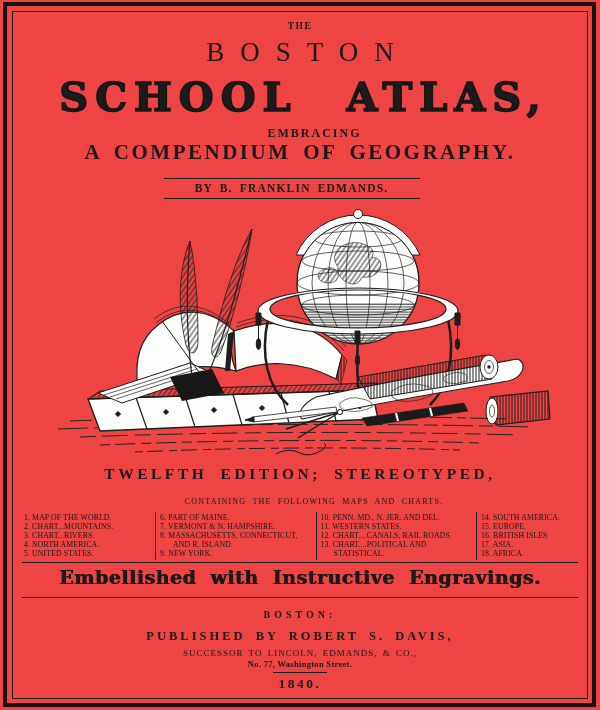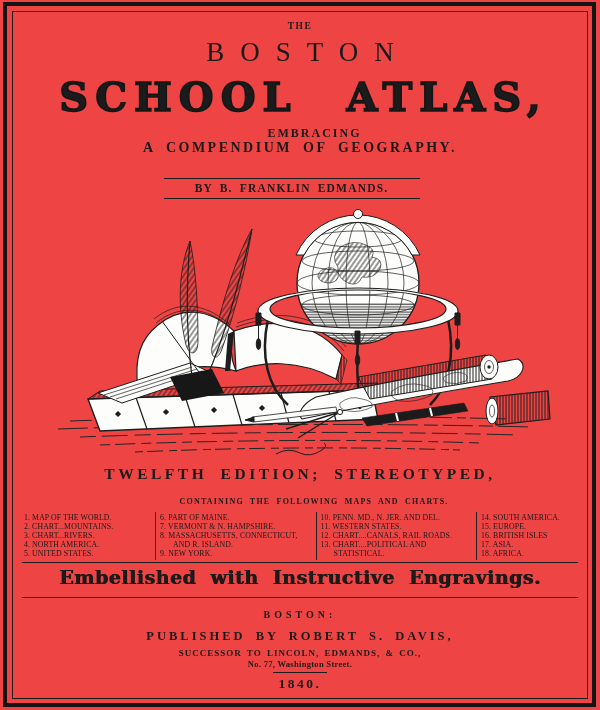--- a/index.html
+++ b/index.html
@@ -12,47 +12,47 @@
   .frame-outer { position:absolute; top:2px; left:3px; right:4px; bottom:3px; border:4px solid #141414; }
   .frame-inner { position:absolute; top:11px; left:12px; right:12px; bottom:11px; border:1px solid #1c1c1c; }
 
   .tb { position:absolute; left:14px; right:14px; text-align:center; white-space:nowrap; }
 
   .t-the        { top:21px;  font-size:9.5px; font-weight:bold; letter-spacing:1.5px; }
   .t-boston     { top:37px;  font-size:27px;  letter-spacing:16px; text-indent:16px; }
   .t-title      { top:73px;  font-size:40px;  font-weight:bold; letter-spacing:7px; word-spacing:28px;
                   font-family:"DejaVu Serif", serif; -webkit-text-stroke:1.6px #151515; text-indent:7px; }
   .t-embracing  { top:126px; font-size:12px; font-weight:bold; letter-spacing:2px;padding-left:29px; }
-  .t-compendium { top:140px; font-size:14px;  font-weight:bold; letter-spacing:2.5px; word-spacing:5px; }
+  .t-compendium { top:140px; font-size:21px;  font-weight:bold; letter-spacing:2.5px; word-spacing:5px; }
 
   .byline { position:absolute; top:178px; left:14px; right:31px; text-align:center; }
   .byline .rule { width:256px; margin:0 auto; border-top:1.5px solid #1c1c1c; }
   .byline-text { font-size:11.5px; font-weight:bold; letter-spacing:1.2px; word-spacing:3px; padding:3px 0 4px 0; }
 
   .engraving { position:absolute; top:207px; left:0; right:0; display:flex; justify-content:center; }
 
   .t-edition    { top:465px; font-size:15.5px; font-weight:bold; letter-spacing:3.5px; word-spacing:6px; }
-  .t-containing { top:497px; font-size:8px;   font-weight:bold; letter-spacing:1.2px; word-spacing:3px;margin-left:28px; }
+  .t-containing { top:497px; font-size:8px;   font-weight:normal; letter-spacing:1.2px; word-spacing:3px;margin-left:28px; }
 
   .contents { position:absolute; top:512px; left:20px; right:17px; display:flex; align-items:stretch; }
   .col  { padding:1px 3px 2px 4px; box-sizing:border-box; }
   .col + .col { border-left:1px solid #222; }
   .col-1 { width:24%; }  .col-2 { width:28.5%; } .col-3 { width:28.5%; } .col-4 { width:19%; }
   .item { font-size:7.8px; font-weight:normal; line-height:9px; letter-spacing:0.1px;
           padding-left:13px; text-indent:-13px; }
 
   .rule-full { position:absolute; left:22px; right:22px; border-top:1px solid #1c1c1c; }
   .rule-a { top:562px; } .rule-b { top:597px; }
 
   .t-gothic { top:566px; font-size:19px; font-weight:bold; font-family:"DejaVu Serif", serif;
               letter-spacing:0.5px; word-spacing:7px; text-shadow:0.7px 0 0 #151515; }
 
   .t-city      { top:609px; font-size:10px;  font-weight:bold; letter-spacing:4px; }
   .t-publisher { top:629px; font-size:12.5px;font-weight:bold; letter-spacing:3px; word-spacing:4px; }
-  .t-successor { top:648px; font-size:9px;   font-weight:bold; letter-spacing:1px; word-spacing:2px; }
+  .t-successor { top:648px; font-size:9px;   font-weight:normal; letter-spacing:1px; word-spacing:2px; }
   .t-address   { top:659px; font-size:8.5px; font-weight:bold; letter-spacing:0.3px; }
   .short-rule  { position:absolute; top:672px; left:50%; width:54px; margin-left:-27px; border-top:1.5px solid #1c1c1c; }
   .t-year      { top:676px; font-size:13.5px; font-weight:bold; letter-spacing:2.5px; }
 
   svg * { vector-effect:non-scaling-stroke; }
 </style>
 </head>
 <body>
 
 <div class="page">

